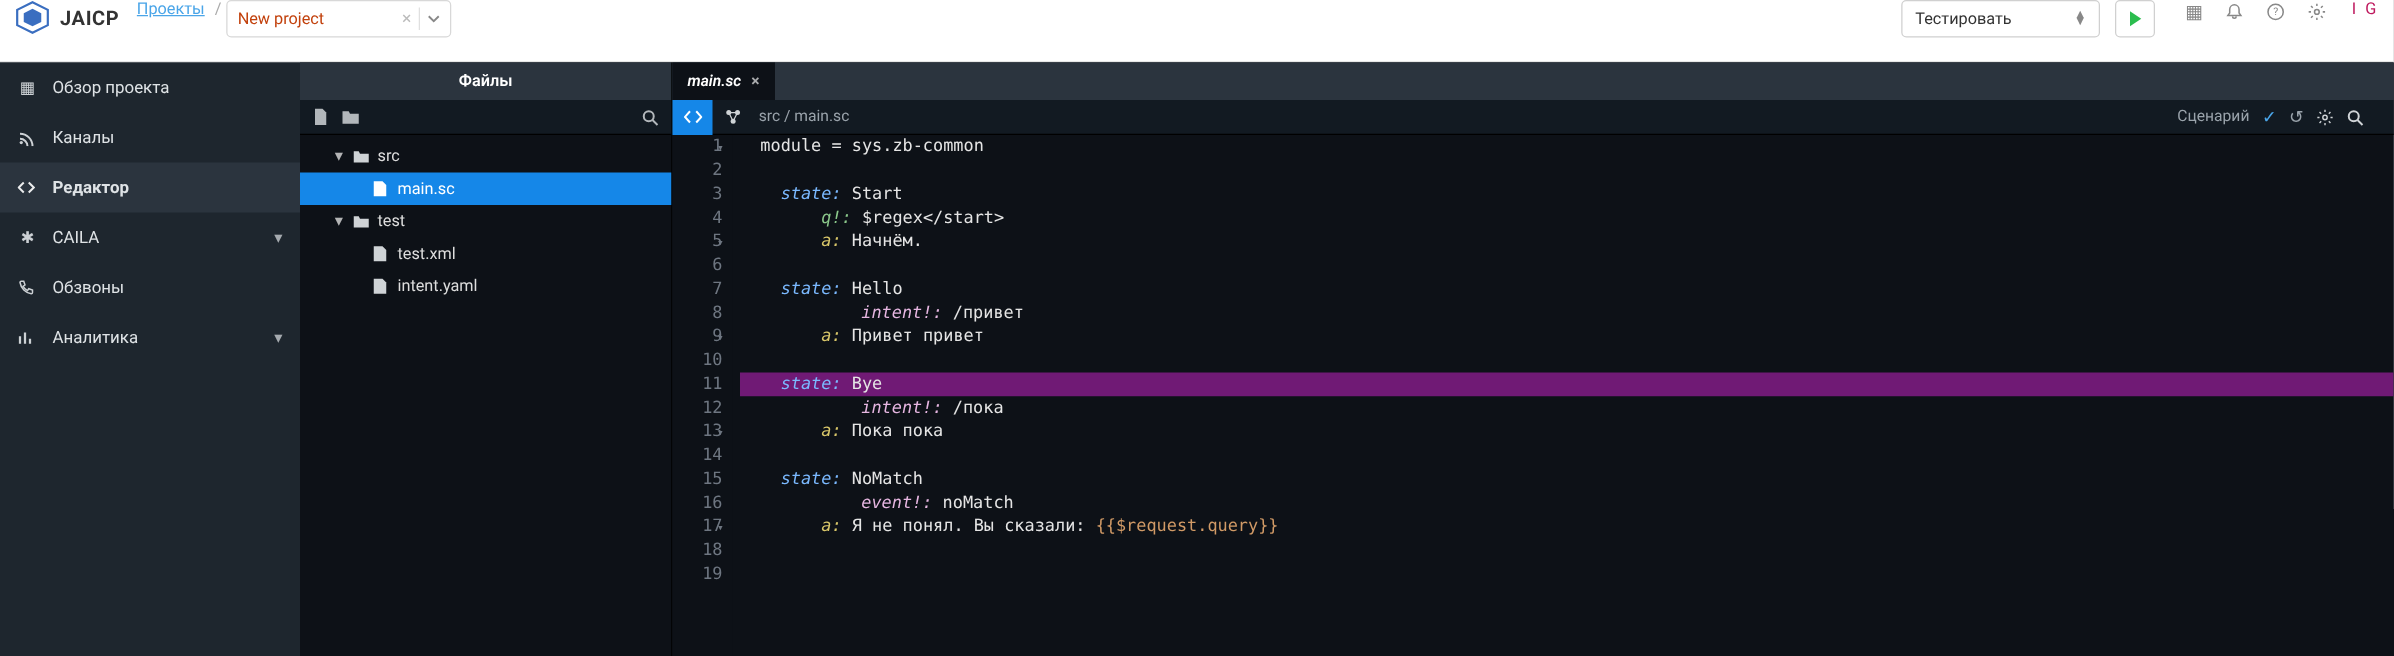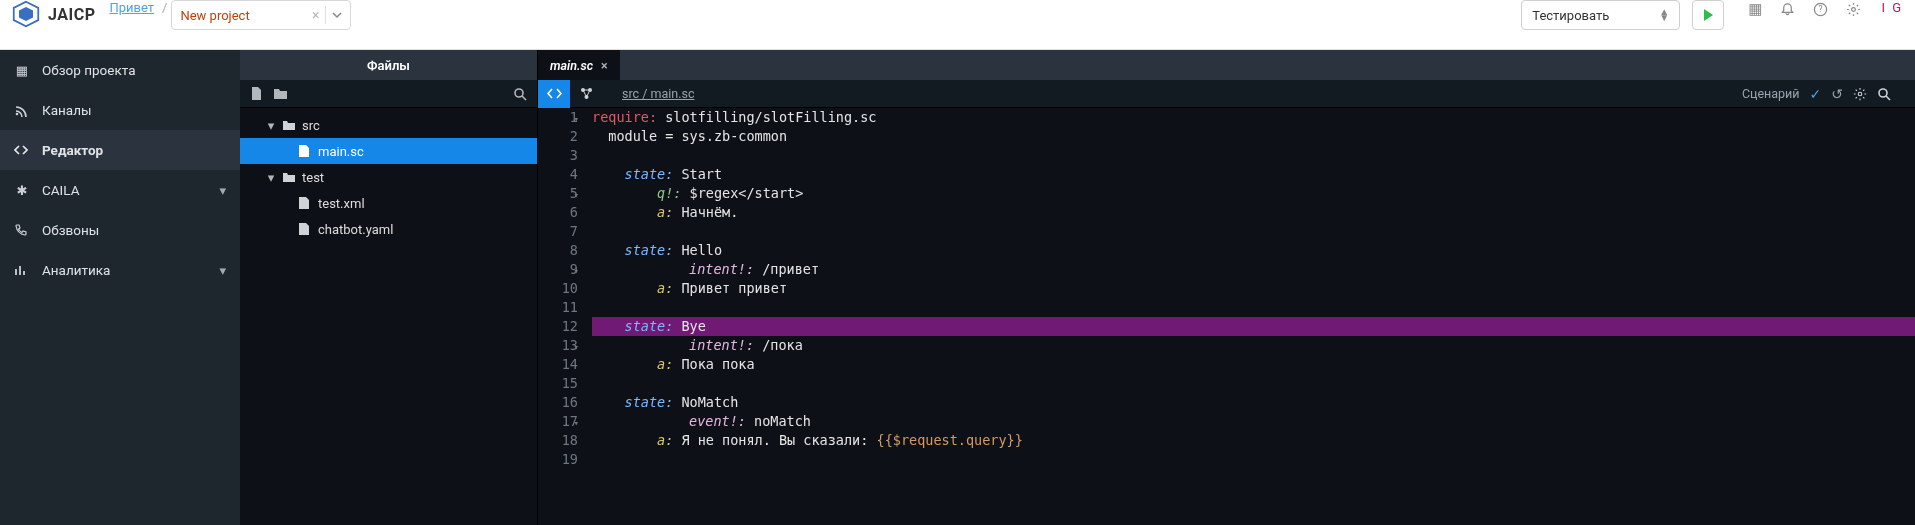--- a/index.html
+++ b/index.html
@@ -54,21 +54,21 @@
   .indent-2 { padding-left: 42px; }
 
   
   .editor { flex: 1; display: flex; flex-direction: column; background: #0d1117; min-width: 0; }
   .tabbar { height: 30px; background: #2b343e; display: flex; align-items: center; }
   .tab { height: 100%; display: flex; align-items: center; gap: 8px; padding: 0 12px; background: #0d1117; color: #fff; font-weight: 600; font-style: italic; font-size: 12.5px; cursor: pointer; }
   .tab .tab-x { opacity: .65; font-style: normal; cursor: pointer; }
   .subbar { height: 28px; background: #121a22; display: flex; align-items: center; color: #9aa3ab; border-bottom: 1px solid #000; }
   .subbar .mode-btn { width: 32px; height: 28px; display: flex; align-items: center; justify-content: center; cursor: pointer; }
   .subbar .mode-btn.active { background: #1587e8; color: #fff; }
-  .subbar .path { margin-left: 20px; font-size: 12.5px; text-decoration: underline; }
+  .subbar .path { margin-left: 5px; font-size: 12.5px; }
   .subbar .spacer { flex: 1; }
   .subbar .right { display: flex; align-items: center; gap: 10px; padding-right: 24px; }
   .subbar .right .label { font-size: 12.5px; }
   .subbar .right .ic { cursor: pointer; font-size: 14px; }
   .check-ic { color: #4aa5e8; }
 
   .codewrap { flex: 1; display: flex; overflow: hidden; font-family: "Menlo","Consolas",monospace; font-size: 13.5px; line-height: 19px; }
   .gutter { width: 48px; text-align: right; padding: 0 8px 0 0; color: #6e7681; user-select: none; background: #0d1117; }
   .gutter .gl { height: 19px; position: relative; }
   .gutter .gl .fold { position: absolute; right: -1px; top: 2px; font-size: 9px; color: #6e7681; }
@@ -91,21 +91,21 @@
 <div class="app">
   <div class="header">
     <div class="logo">
       <svg class="logo-icon" viewBox="0 0 32 32">
           <polygon points="16,2 30,9 30,23 16,30 2,23 2,9" fill="#fff" stroke="#3a6ec0" stroke-width="2"></polygon>
           <polygon points="16,8 24,12 24,20 16,24 8,20 8,12" fill="#3a6ec0"></polygon>
         </svg>
       <span class="logo-text">JAICP</span>
     </div>
     <div class="breadcrumb">
-      <span class="bc-link">Привет</span>
+      <span class="bc-link">Проекты</span>
       <span class="bc-slash">/</span>
     </div>
     <div class="project-dd">
       <span class="name">New project</span>
       <span class="x">×</span>
       <span class="divider"></span>
       <span class="chev">
         <svg width="10" height="10" viewBox="0 0 10 10">
             <path d="M1 3 L5 7 L9 3" stroke="#888" stroke-width="1.5" fill="none"></path>
           </svg>
@@ -252,21 +252,21 @@
             </span>
           <span>test.xml</span>
         </div>
         <div class="tree-row indent-2">
           <span class="tw"></span>
           <span class="fi">
               <svg width="12" height="14" viewBox="0 0 12 14">
                 <path d="M1 1h7l3 3v9H1z" fill="#cfd3d6"></path>
               </svg>
             </span>
-          <span>chatbot.yaml</span>
+          <span>intent.yaml</span>
         </div>
       </div>
     </div>
 
     <div class="editor">
       <div class="tabbar">
         <div class="tab">
           <span>main.sc</span>
           <span class="tab-x">×</span>
         </div>
@@ -321,21 +321,20 @@
             <div class="gl">12</div>
             <div class="gl">13<span class="fold">▾</span></div>
             <div class="gl">14</div>
             <div class="gl">15</div>
             <div class="gl">16</div>
             <div class="gl">17<span class="fold">▾</span></div>
             <div class="gl">18</div>
             <div class="gl">19</div>
           </div>
         <div class="code" id="code">
-            <div class="cl"><span class="tok-r">require:</span><span class="tok-w"> slotfilling/slotFilling.sc</span></div>
             <div class="cl"><span class="tok-w">  module = sys.zb-common</span></div>
             <div class="cl"></div>
             <div class="cl"><span class="tok-w">    </span><span class="tok-b">state:</span><span class="tok-w"> Start</span></div>
             <div class="cl"><span class="tok-w">        </span><span class="tok-g">q!:</span><span class="tok-w"> $regex&lt;/start&gt;</span></div>
             <div class="cl"><span class="tok-w">        </span><span class="tok-y">a:</span><span class="tok-w"> Начнём.</span></div>
             <div class="cl"></div>
             <div class="cl"><span class="tok-w">    </span><span class="tok-b">state:</span><span class="tok-w"> Hello</span></div>
             <div class="cl"><span class="tok-w">        </span><span class="tok-m">intent!:</span><span class="tok-w"> /привет</span></div>
             <div class="cl"><span class="tok-w">        </span><span class="tok-y">a:</span><span class="tok-w"> Привет привет</span></div>
             <div class="cl"></div>

